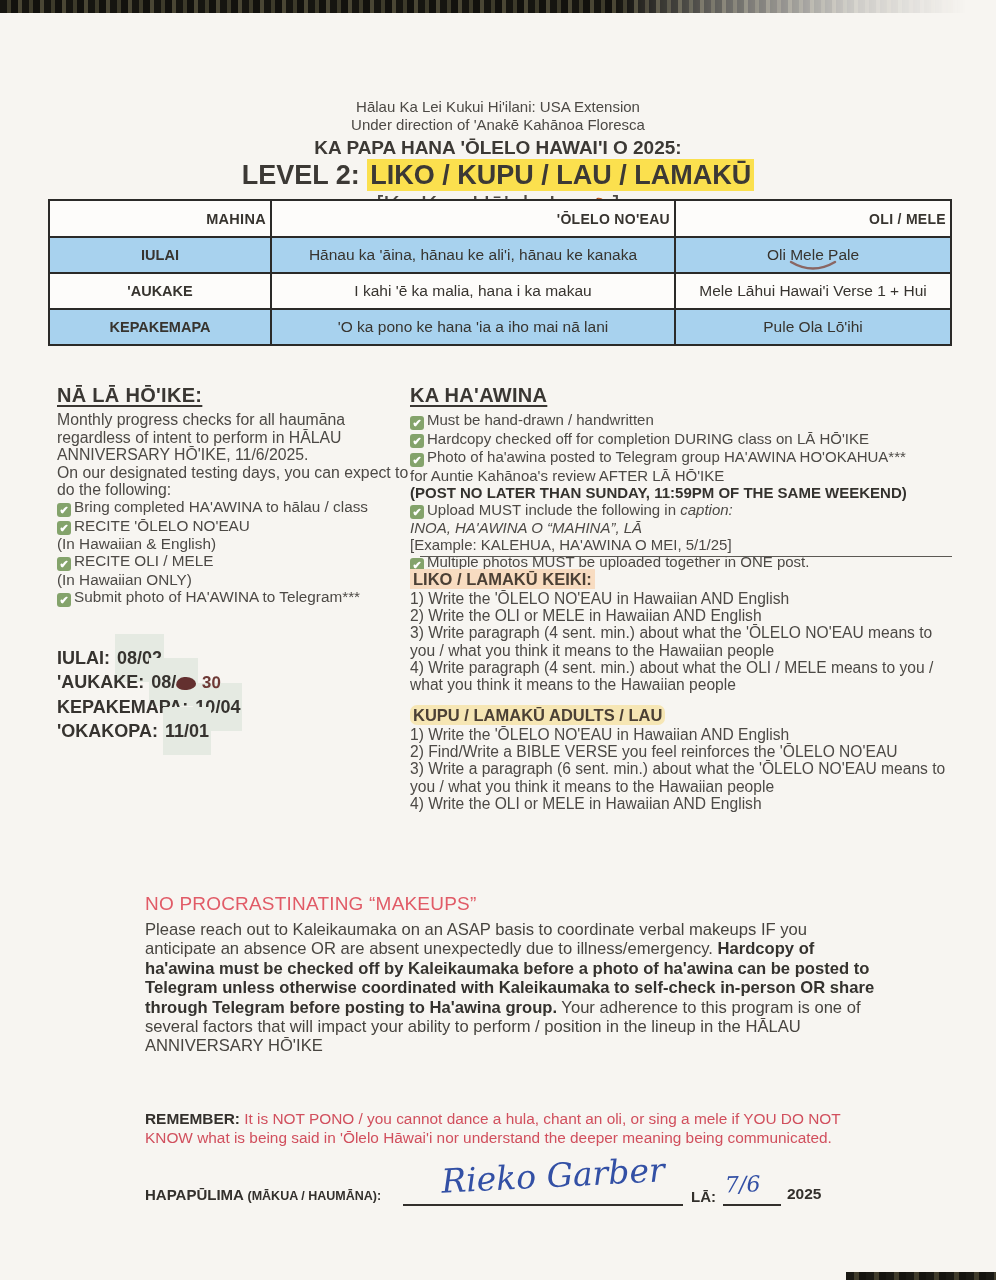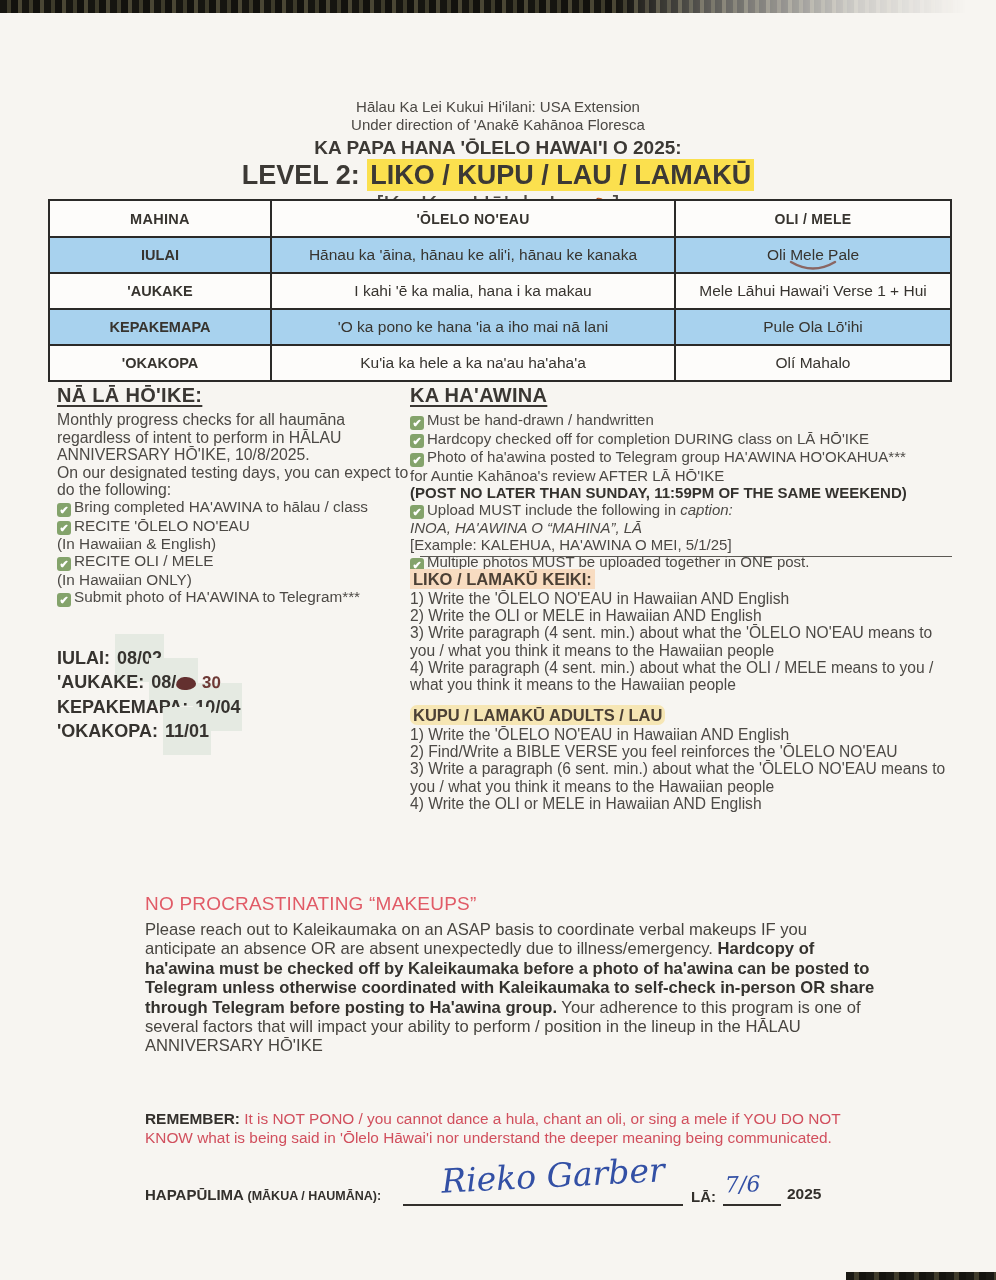--- a/index.html
+++ b/index.html
@@ -19,21 +19,21 @@
   .h-small{font-size:15px;color:#4c4945;}
   .h-bold{font-size:19px;font-weight:bold;color:#3c3935;margin-top:1px;}
   .h-level{font-size:27px;font-weight:bold;color:#3c3935;margin-top:2px;line-height:1.05;}
   .hl-yellow{background:#fbe04e;padding:1px 3px;}
   .h-season{font-size:25px;color:#4c4945;margin-top:1px;}
   .leaf-svg{vertical-align:-3px;}
   
   table.sched{position:absolute;top:199px;left:48px;width:904px;border-collapse:collapse;table-layout:fixed;}
   table.sched td,table.sched th{border:2px solid #2b2a28;text-align:center;vertical-align:middle;
     font-size:15.5px;color:#37342f;padding:0 4px;height:34px;background:#fdfcfa;}
-  table.sched th{font-size:14px;font-weight:600;letter-spacing:.3px;height:35px;}
+  table.sched th{font-size:14px;font-weight:600;letter-spacing:.3px;height:35px;text-align:right;}
   table.sched .c1{width:212px;font-weight:600;font-size:14.5px;}
   table.sched .c3{width:266px;}
   tr.blue td{background:#a8d2ee;}
   .oli-cell{position:relative;}
   .curve-mark{position:absolute;left:50%;top:21px;margin-left:-26px;}
   
   .leftcol{position:absolute;left:57px;top:384px;width:352px;}
   .rightcol{position:absolute;left:410px;top:384px;width:548px;}
   .sec-title{font-size:20px;font-weight:bold;color:#3a3733;letter-spacing:.3px;
     text-decoration:underline;text-underline-offset:3px;margin-bottom:4px;}
@@ -121,31 +121,26 @@
     <tr>
       <td class="c1">'AUKAKE</td>
       <td>I kahi 'ē ka malia, hana i ka makau</td>
       <td class="c3">Mele Lāhui Hawai'i Verse 1 + Hui</td>
     </tr>
     <tr class="blue">
       <td class="c1">KEPAKEMAPA</td>
       <td>'O ka pono ke hana 'ia a iho mai nā lani</td>
       <td class="c3">Pule Ola Lō'ihi</td>
     </tr>
-    <tr>
-      <td class="c1">'OKAKOPA</td>
-      <td>Ku'ia ka hele a ka na'au ha'aha'a</td>
-      <td class="c3">Olí Mahalo</td>
-    </tr>
   </tbody>
     </table>
 
   <div class="leftcol">
     <div class="sec-title">NĀ LĀ HŌ'IKE:</div>
-    <div class="body-txt">Monthly progress checks for all haumāna regardless of intent to perform in HĀLAU ANNIVERSARY HŌ'IKE, 10/8/2025.</div>
+    <div class="body-txt">Monthly progress checks for all haumāna regardless of intent to perform in HĀLAU ANNIVERSARY HŌ'IKE, 11/6/2025.</div>
     <div class="body-txt">On our designated testing days, you can expect to do  the following:</div>
 
     <div class="left-check">
       <div class="chk-line"><span class="chk">✔</span><span>Bring completed HA'AWINA to hālau / class</span></div>
       <div class="chk-line"><span class="chk">✔</span><span>RECITE 'ŌLELO NO'EAU</span></div>
       <div class="chk-line">(In Hawaiian &amp; English)</div>
       <div class="chk-line"><span class="chk">✔</span><span>RECITE OLI / MELE</span></div>
       <div class="chk-line">(In Hawaiian ONLY)</div>
       <div class="chk-line"><span class="chk">✔</span><span>Submit photo of HA'AWINA to Telegram***</span></div>
     </div>

